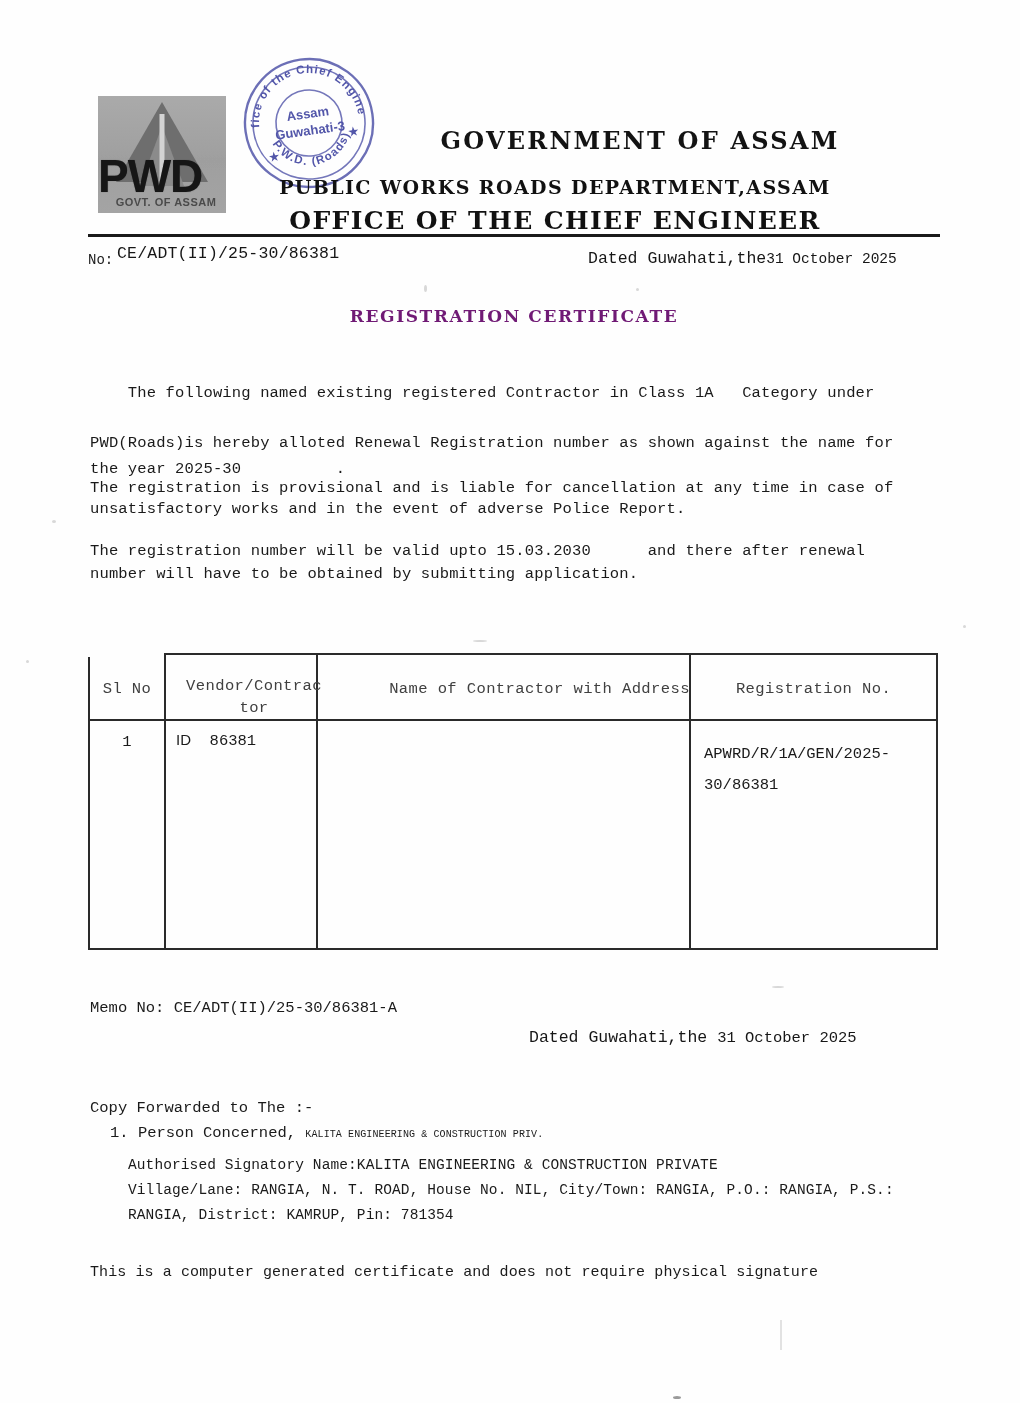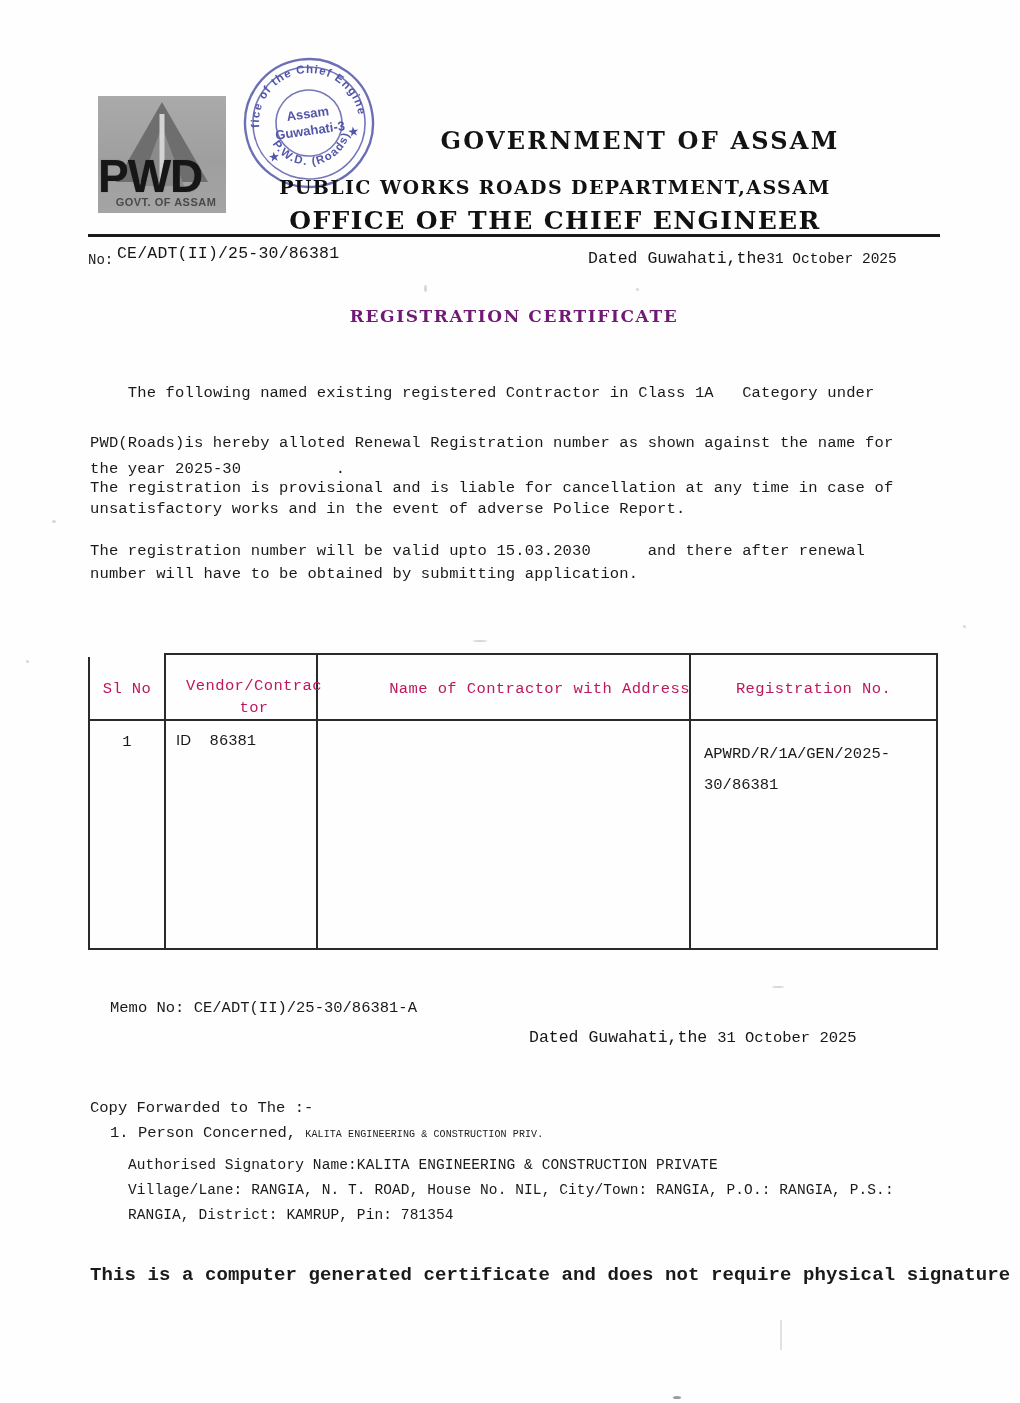--- a/index.html
+++ b/index.html
@@ -228,21 +228,21 @@
   .t-v2       { left: 228px; top: 0;    width: 2px;   height: 297px; }
   .t-v3       { left: 601px; top: 0;    width: 2px;   height: 297px; }
   .t-hhead    { left: 0;     top: 66px; width: 850px; height: 2px; }
 
   .th {
     position: absolute;
     text-align: center;
     font-size: 15.5px;
     line-height: 22px;
     letter-spacing: .4px;
-    color: #be185d;
+    color: #404040;
   }
   .th-slno   { left: 2px;   top: 25px; width: 74px; }
   .th-vendor { left: 78px;  top: 22px; width: 176px; }
   .th-name   { left: 230px; top: 25px; width: 371px; padding-left: 36px; }
   .th-reg    { left: 603px; top: 25px; width: 245px; }
 
   .td-slno {
     position: absolute;
     left: 2px; top: 80px; width: 74px;
     text-align: center;
@@ -274,21 +274,20 @@
     line-height: 31px;
     color: #1a1a1a;
   }
 
   
   .memo-no {
     position: absolute;
     left: 90px; top: 999px;
     font-size: 15.5px;
     color: #1a1a1a;
-    margin-left: 20px;
   }
   .memo-dated {
     position: absolute;
     left: 529px; top: 1028px;
     font-size: 16.5px;
     color: #161616;
   }
   .memo-dated .small-date { font-size: 15.5px; }
 
   .fwd-head {
@@ -316,24 +315,23 @@
     letter-spacing: .1px;
     white-space: pre-wrap;
   }
   .fwd-sig  { top: 1153px; width: 820px; }
   .fwd-addr { top: 1178px; width: 820px; }
   .fwd-addr2{ top: 1203px; width: 820px; }
 
   .footer-note {
     position: absolute;
     left: 90px; top: 1264px;
-    font-size: 19px;
+    font-size: 15px;
     letter-spacing: .1px;
     color: #1a1a1a;
-    font-weight: bold;
   }
 
   
   .speck {
     position: absolute;
     background: #d8d8d8;
     border-radius: 50%;
   }
   .streak {
     position: absolute;

